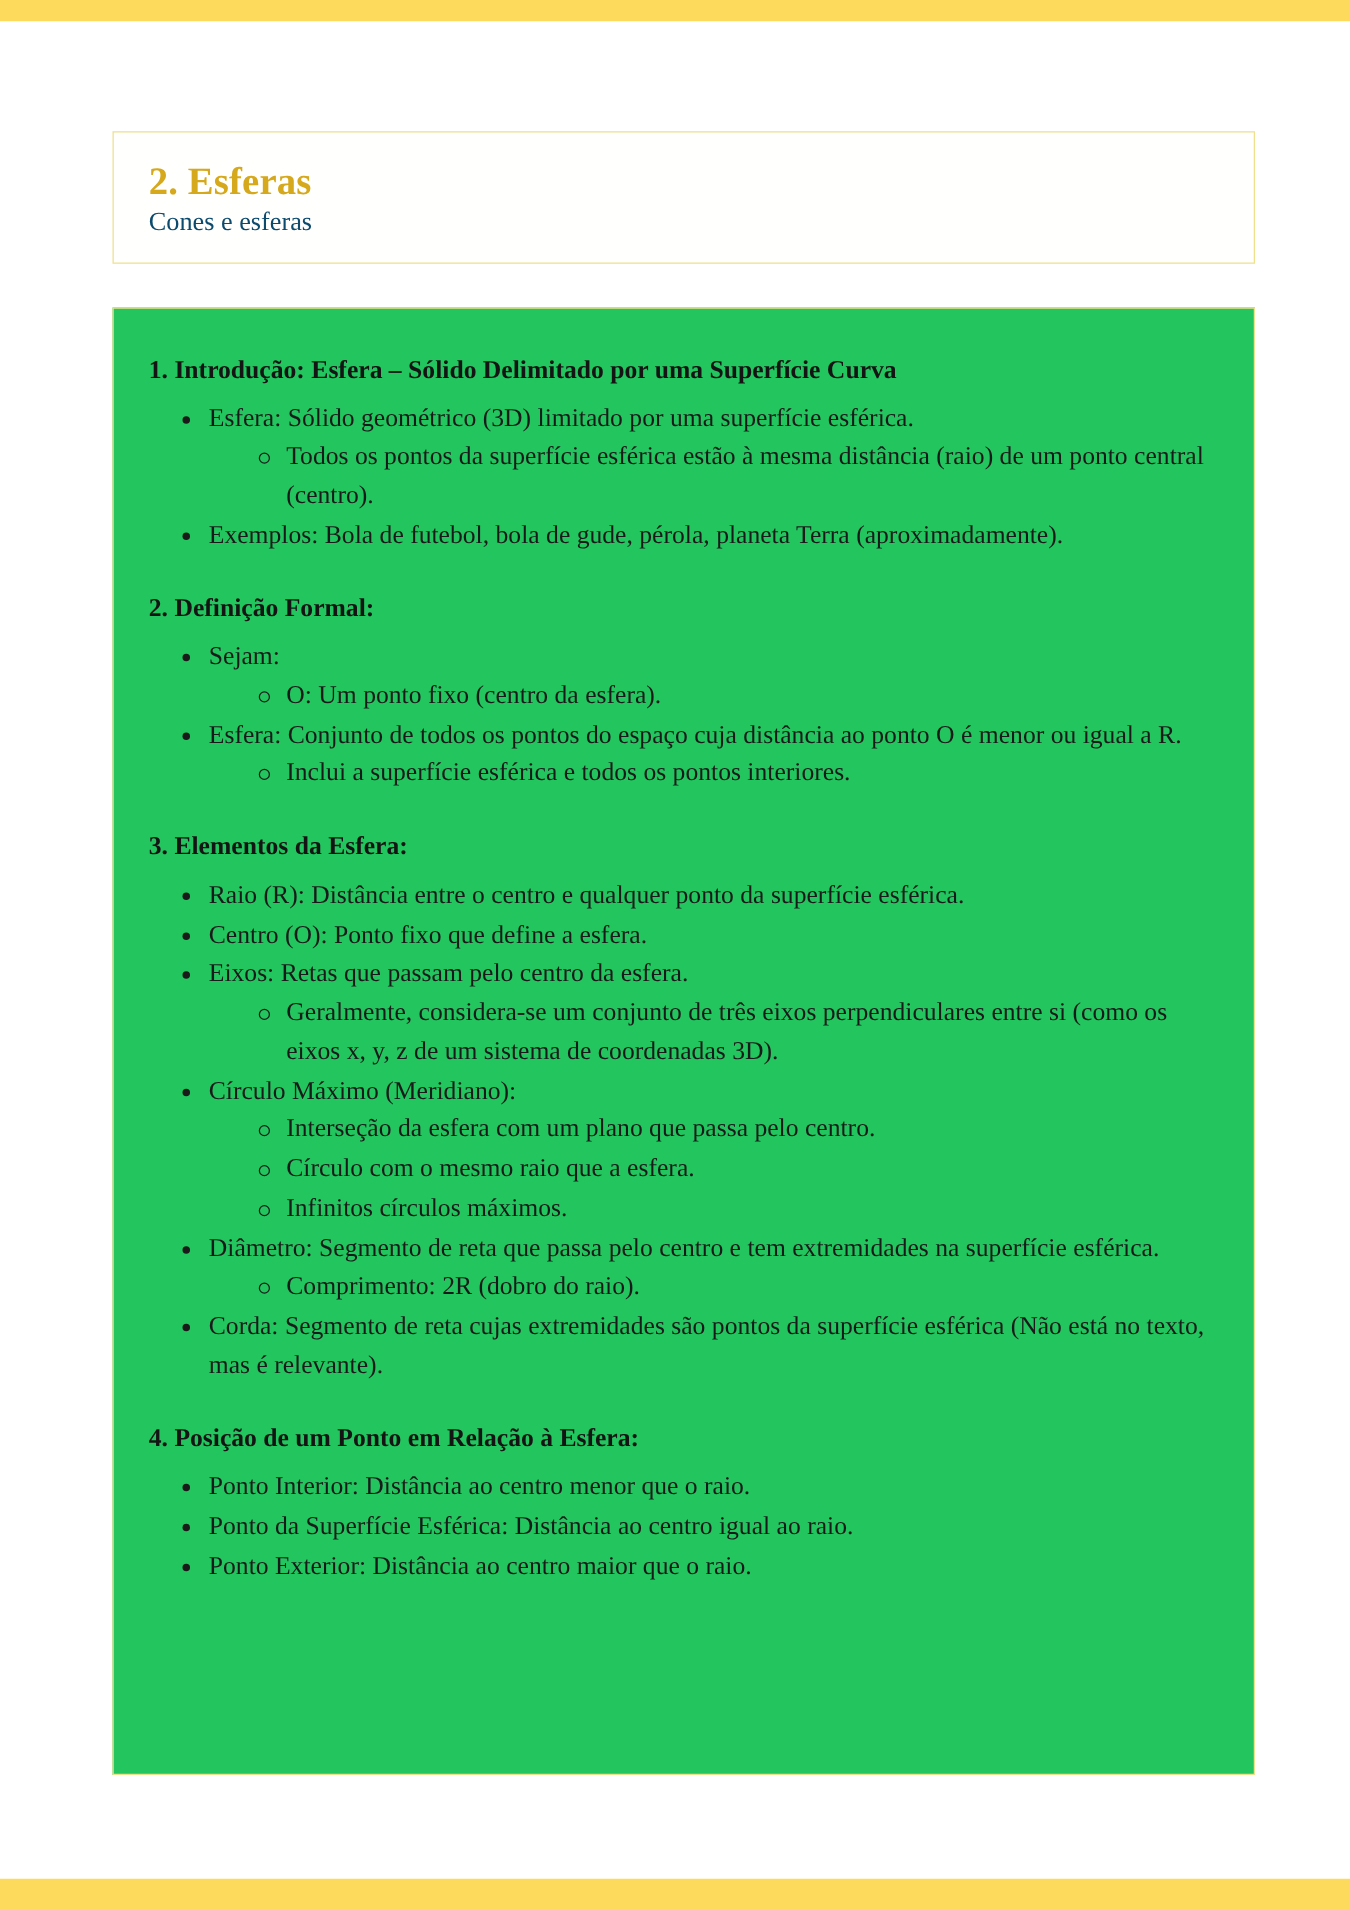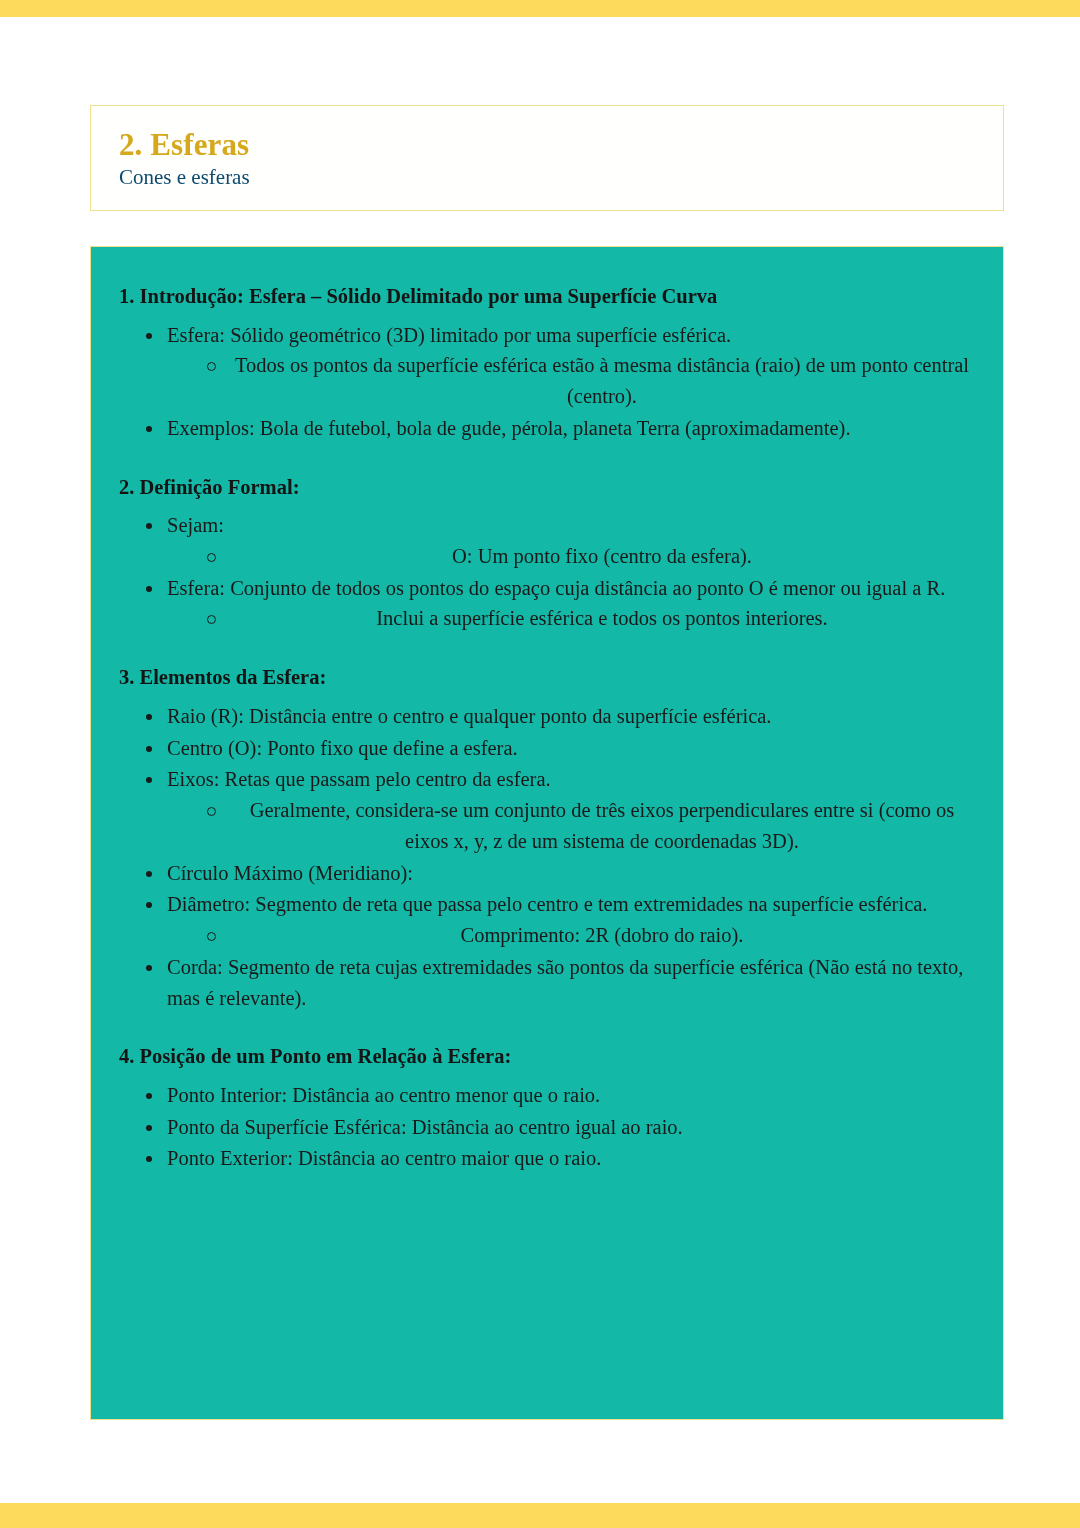--- a/index.html
+++ b/index.html
@@ -63,21 +63,21 @@
     font-weight: 400;
     color: #0c4a6e;
     line-height: 1.2;
     margin: 0;
   }
 
   
   .content-card {
     margin-top: 35px;
     border: 1.5px solid #efe08c;
-    background: #14b8a6;
+    background: #22c55e;
     padding: 36px 28px 34px 28px;
     min-height: 1174px;
   }
 
   .section { margin: 0; }
   .section + .section { margin-top: 4px; }
 
   h2.section-heading {
     font-size: 20.5px;
     font-weight: 700;
@@ -109,21 +109,20 @@
     width: 6px;
     height: 6px;
     border-radius: 50%;
     background: #1a1a1a;
   }
 
   ul.lvl2 {
     list-style: none;
     margin: 0;
     padding: 0 0 0 36px;
-    text-align: center;
   }
   ul.lvl2 > li.bullet {
     position: relative;
     font-size: 20.5px;
     line-height: 1.5;
     padding-left: 26px;
     margin-bottom: 1px;
     color: #1a1a1a;
   }
   ul.lvl2 > li.bullet::before {
@@ -175,21 +174,25 @@
           </ul>
         </section>
         <section class="section">
           <h2 class="section-heading">3. Elementos da Esfera:</h2>
           <ul class="lvl1">
             <li class="bullet"><span class="li-text">Raio (R): Distância entre o centro e qualquer ponto da superfície esférica.</span></li>
             <li class="bullet"><span class="li-text">Centro (O): Ponto fixo que define a esfera.</span></li>
             <li class="bullet"><span class="li-text">Eixos: Retas que passam pelo centro da esfera.</span><ul class="lvl2">
                 <li class="bullet"><span class="li-text">Geralmente, considera-se um conjunto de três eixos perpendiculares entre si (como os eixos x, y, z de um sistema de coordenadas 3D).</span></li>
               </ul></li>
-            <li class="bullet"><span class="li-text">Círculo Máximo (Meridiano):</span></li>
+            <li class="bullet"><span class="li-text">Círculo Máximo (Meridiano):</span><ul class="lvl2">
+                <li class="bullet"><span class="li-text">Interseção da esfera com um plano que passa pelo centro.</span></li>
+                <li class="bullet"><span class="li-text">Círculo com o mesmo raio que a esfera.</span></li>
+                <li class="bullet"><span class="li-text">Infinitos círculos máximos.</span></li>
+              </ul></li>
             <li class="bullet"><span class="li-text">Diâmetro: Segmento de reta que passa pelo centro e tem extremidades na superfície esférica.</span><ul class="lvl2">
                 <li class="bullet"><span class="li-text">Comprimento: 2R (dobro do raio).</span></li>
               </ul></li>
             <li class="bullet"><span class="li-text">Corda: Segmento de reta cujas extremidades são pontos da superfície esférica (Não está no texto, mas é relevante).</span></li>
           </ul>
         </section>
         <section class="section">
           <h2 class="section-heading">4. Posição de um Ponto em Relação à Esfera:</h2>
           <ul class="lvl1">
             <li class="bullet"><span class="li-text">Ponto Interior: Distância ao centro menor que o raio.</span></li>

